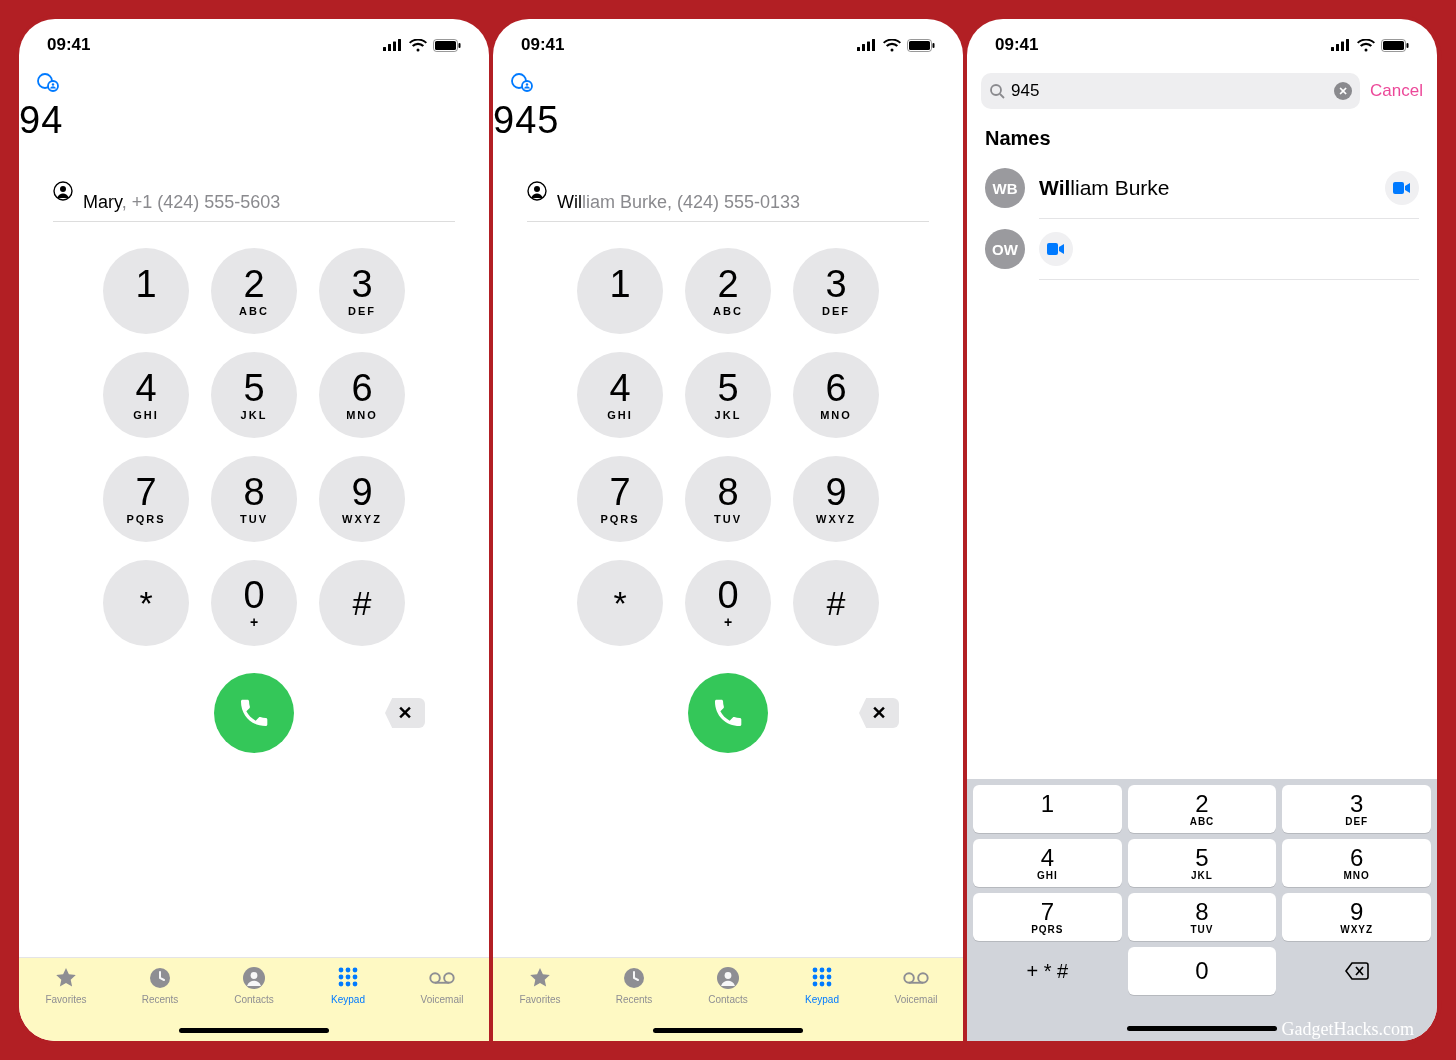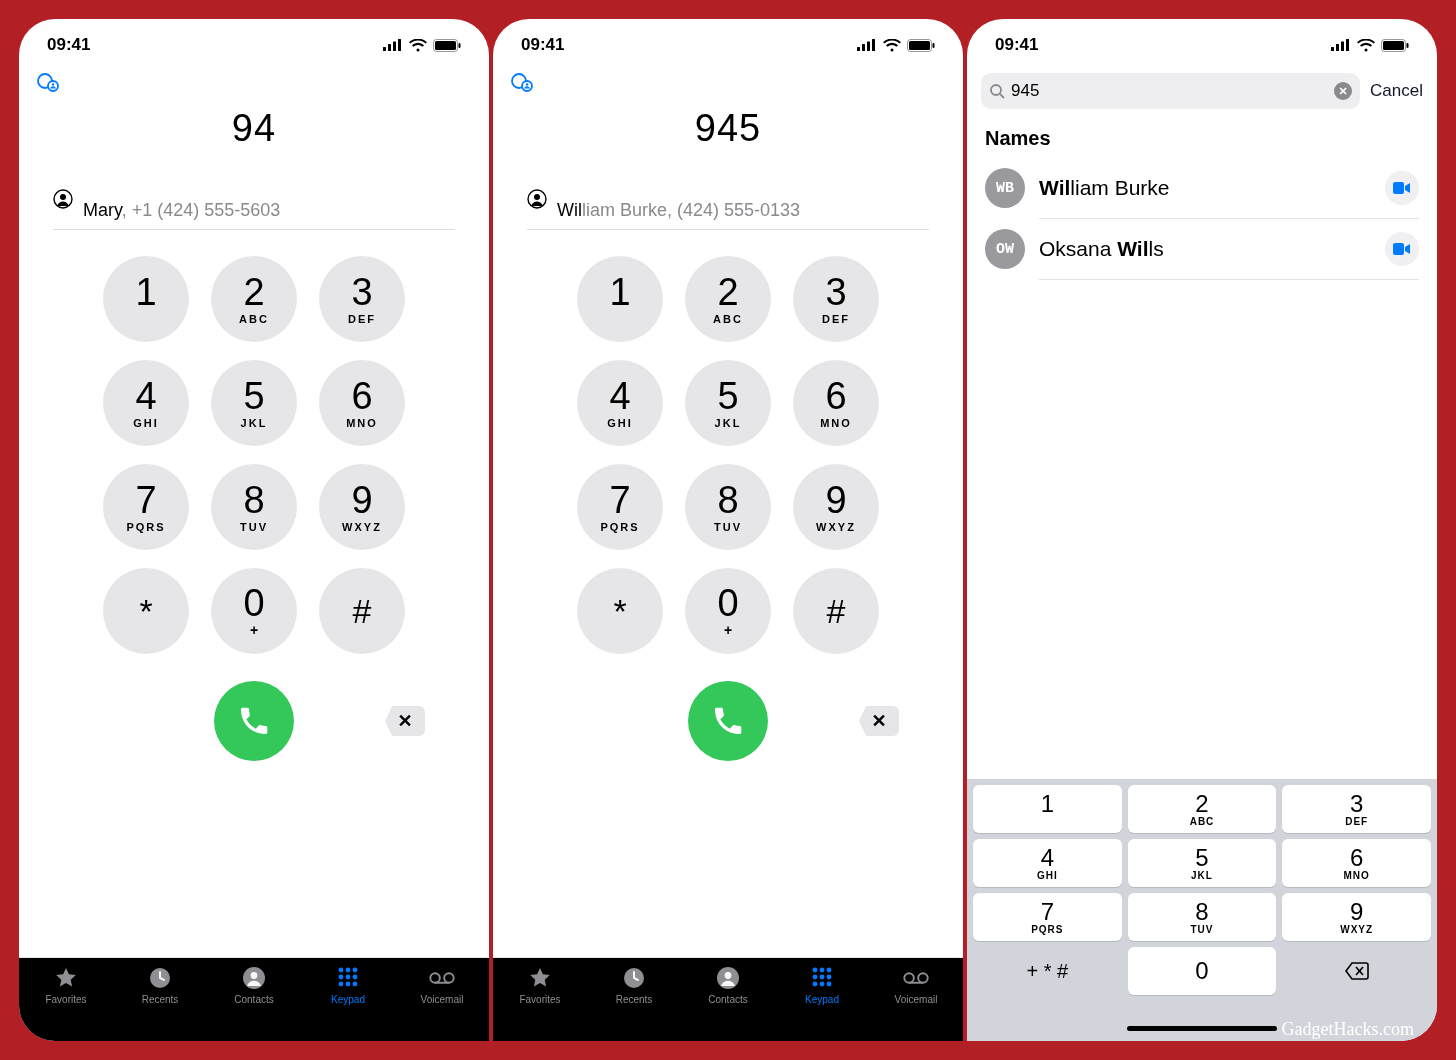--- a/index.html
+++ b/index.html
@@ -11,21 +11,21 @@
   .phone:last-child  { border-top-right-radius: 36px; border-bottom-right-radius: 36px; }
 
   
   .status { height: 52px; display: flex; align-items: center; justify-content: space-between; padding: 0 28px; font-weight: 600; font-size: 17px; }
   .sicons { display: flex; align-items: center; gap: 6px; }
   .sicons svg { display: block; }
 
   
   .top-icon { padding: 0 16px; height: 28px; }
   .top-icon svg { width: 28px; height: 24px; }
-  .entered { text-align: center; font-size: 38px; font-weight: 400; letter-spacing: 1px; margin-top: 8px; margin-bottom: 18px; }
+  .entered { font-size: 38px; font-weight: 400; letter-spacing: 1px; margin-top: 0; margin-bottom: 18px; }
   .suggest { margin: 0 34px; }
   .srow { display: flex; align-items: center; gap: 10px; padding: 8px 0; border-bottom: 1px solid #ddd; }
   .srow .pi { width: 20px; height: 20px; }
   .sname { font-size: 18px; color: #000; margin-top: 24px; }
   .sname .grey { color: #8a8a8e; }
   .more { display: flex; align-items: center; gap: 10px; padding: 10px 0 0 0; color: #8a8a8e; font-size: 17px; }
   .more svg { width: 22px; height: 18px; }
 
   .pad { margin: 26px auto 0; display: grid; grid-template-columns: repeat(3, 86px); grid-template-rows: repeat(4, 86px); gap: 18px 22px; justify-content: center; }
   .key { width: 86px; height: 86px; border-radius: 50%; background: #e6e6e8; display: flex; flex-direction: column; align-items: center; justify-content: center; }
@@ -33,36 +33,36 @@
   .key .l { font-size: 11px; letter-spacing: 2px; font-weight: 700; margin-top: 2px; }
   .key.sym .d { font-size: 34px; }
   .key .plus { font-size: 14px; font-weight: 600; }
 
   .callrow { display: flex; align-items: center; justify-content: center; gap: 40px; margin-top: 24px; position: relative; height: 86px;}
   .callbtn { width: 80px; height: 80px; border-radius: 50%; background: #34c759; display:flex; align-items:center; justify-content:center; }
   .callbtn svg { width: 34px; height: 34px; fill: #fff; }
   .del { position: absolute; right: 64px; width: 40px; height: 30px; background: #e6e6e8; border-radius: 6px 6px 6px 6px; display:flex; align-items:center; justify-content:center; clip-path: polygon(18% 0, 100% 0, 100% 100%, 18% 100%, 0 50%);}
   .del span { font-size: 18px; font-weight: 600; }
 
-  .tabbar { margin-top: auto; height: 84px; background: #000000; border-top: 1px solid #e4e4e6; display:flex; justify-content: space-around; align-items:flex-start; padding-top: 8px; }
+  .tabbar { margin-top: auto; height: 84px; background: #fef9c3; border-top: 1px solid #e4e4e6; display:flex; justify-content: space-around; align-items:flex-start; padding-top: 8px; }
   .tab { display:flex; flex-direction:column; align-items:center; gap:4px; color:#8e8e93; font-size:10px; width: 72px;}
   .tab.active { color:#007aff; }
   .tab svg { width: 26px; height: 24px; }
   .homebar { position:absolute; bottom: 8px; left:50%; transform:translateX(-50%); width: 150px; height: 5px; background:#000; border-radius: 3px; }
 
   
   .searchrow { display:flex; align-items:center; gap:10px; padding: 0 14px; margin-top: 2px;}
   .searchbox { flex:1; background:#eeeef0; border-radius: 10px; height: 36px; display:flex; align-items:center; padding: 0 8px; gap:6px;}
   .searchbox input { flex:1; border:none; background:transparent; font-size:17px; outline:none; }
   .searchbox .mag { width:16px; height:16px; color:#8a8a8e; }
   .clear { width:18px; height:18px; border-radius:50%; background:#8a8a8e; color:#fff; display:flex; align-items:center; justify-content:center; font-size:11px; font-weight:700;}
-  .cancel { color:#0f172a; font-size:17px; }
+  .cancel { color:#ec4899; font-size:17px; }
   .sectitle { font-weight:700; font-size:20px; padding: 18px 18px 8px; }
   .resrow { display:flex; align-items:center; gap:14px; padding: 10px 18px; }
-  .avatar { width:40px; height:40px; border-radius:50%; background:#9a9a9e; color:#fff; display:flex; align-items:center; justify-content:center; font-size:15px; font-weight:600;font-family:Liberation Mono, monospace;}
+  .avatar { width:40px; height:40px; border-radius:50%; background:#9a9a9e; color:#fff; display:flex; align-items:center; justify-content:center; font-size:15px; font-weight:600;}
   .rname { font-size:21px; flex:1; }
   .rname b { font-weight:700; }
   .vidbtn { width:34px; height:34px; border-radius:50%; background:#f0f0f2; display:flex; align-items:center; justify-content:center;}
   .vidbtn svg { width:18px; height:14px; fill:#007aff; }
   .divider { height:1px; background:#e4e4e6; margin-left: 72px; margin-right:18px;}
 
   .numkb { margin-top:auto; background:#d1d4da; padding: 6px; }
   .nrow { display:flex; gap:6px; margin-bottom:6px; }
   .nkey { flex:1; background:#fff; border-radius:6px; box-shadow: 0 1px 0 #b6b9be; height: 48px; display:flex; flex-direction:column; align-items:center; justify-content:center;}
   .nkey .nd { font-size:24px; font-weight:400; line-height:1;}
@@ -414,21 +414,20 @@
     <div class="vidbtn">
             <svg viewBox="0 0 18 14">
               <rect x="0" y="1" width="11" height="12" rx="2"></rect>
               <path d="M12 5l5-3v10l-5-3z"></path>
             </svg>
           </div>
   </div>
   <div class="divider"></div>
   <div class="resrow">
     <div class="avatar">OW</div>
-    <div class="rname"><span>Oksana </span><b>Wil</b><span>ls</span></div>
     <div class="vidbtn">
             <svg viewBox="0 0 18 14">
               <rect x="0" y="1" width="11" height="12" rx="2"></rect>
               <path d="M12 5l5-3v10l-5-3z"></path>
             </svg>
           </div>
   </div>
   <div class="divider"></div>
 
   <div class="numkb">

